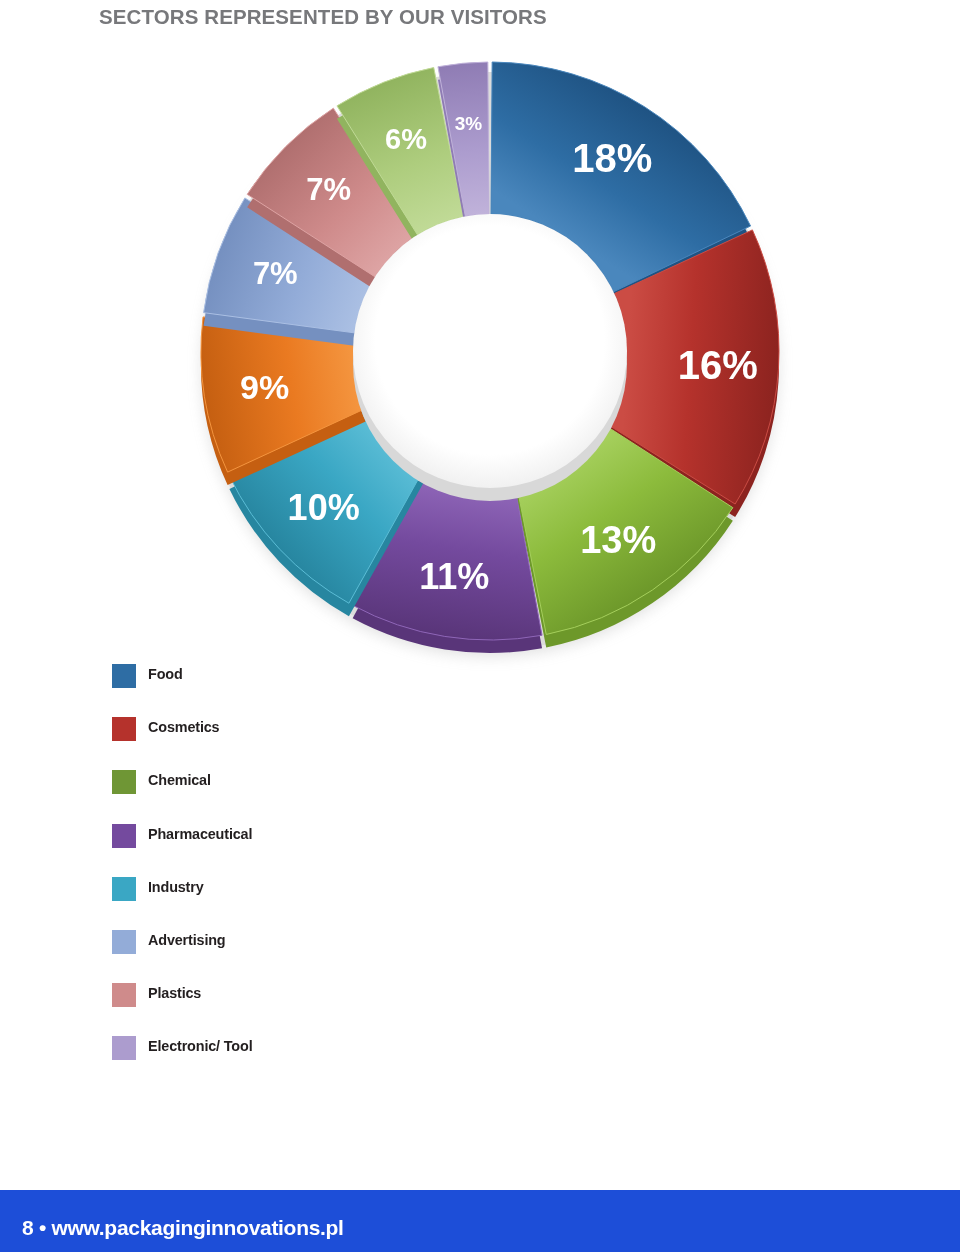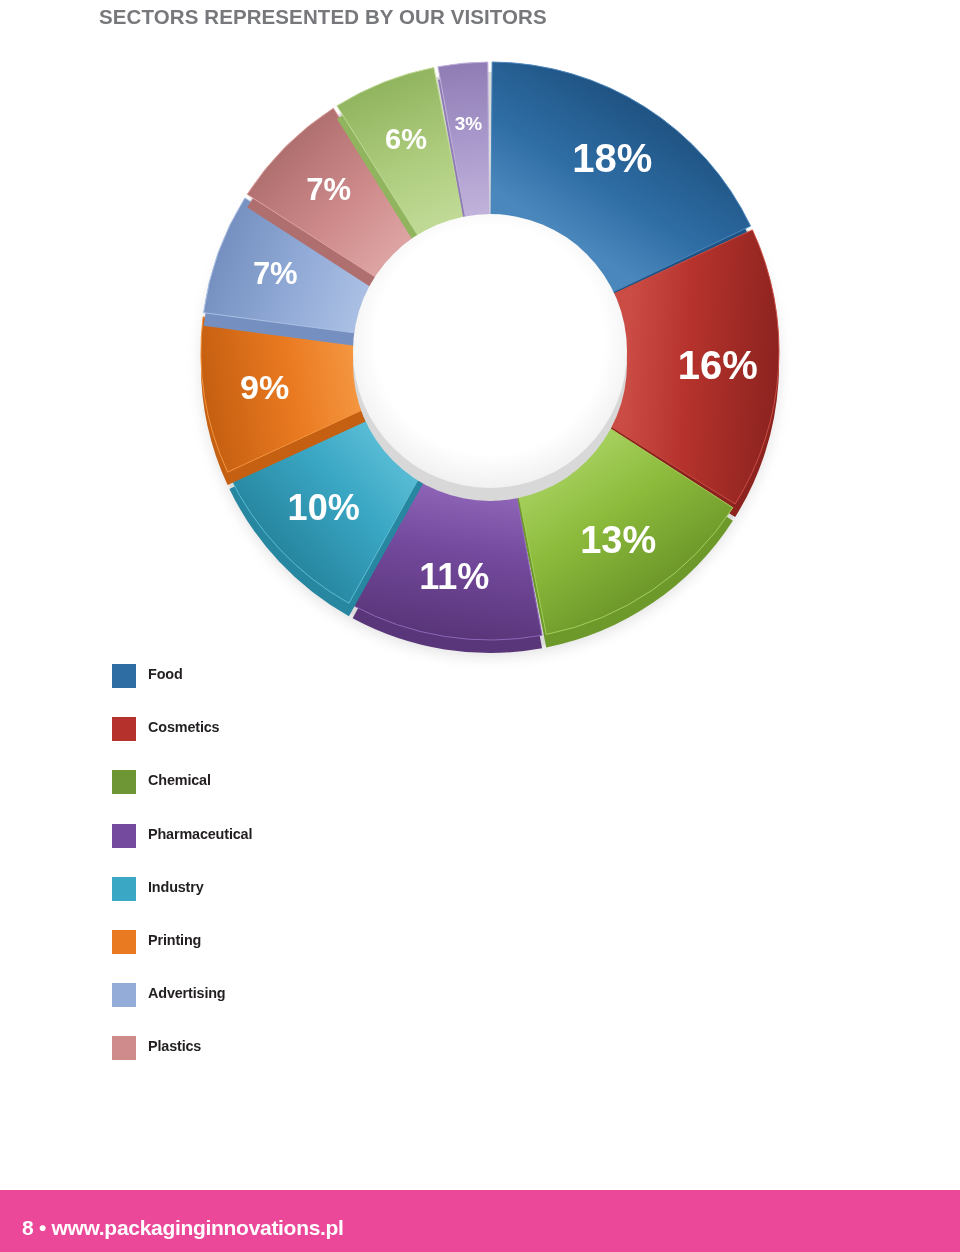--- a/index.html
+++ b/index.html
@@ -240,28 +240,28 @@
     </div>
     <div class="legend-item">
       <span class="legend-swatch" style="background: rgb(116, 74, 158);"></span>
       <span class="legend-label">Pharmaceutical</span>
     </div>
     <div class="legend-item">
       <span class="legend-swatch" style="background: rgb(58, 167, 196);"></span>
       <span class="legend-label">Industry</span>
     </div>
     <div class="legend-item">
-      <span class="legend-swatch" style="background: rgb(234, 122, 33);"></span>
-      <span class="legend-label">Printing</span>
-    </div>
-    <div class="legend-item">
       <span class="legend-swatch" style="background: rgb(147, 172, 216);"></span>
       <span class="legend-label">Advertising</span>
     </div>
     <div class="legend-item">
       <span class="legend-swatch" style="background: rgb(207, 139, 139);"></span>
       <span class="legend-label">Plastics</span>
     </div>
+    <div class="legend-item">
+      <span class="legend-swatch" style="background: rgb(172, 156, 206);"></span>
+      <span class="legend-label">Electronic/ Tool</span>
+    </div>
   </div>
 
-<div id="page-footer" style="background: #ec4899;">
+<div id="page-footer" style="background: #1d4ed8;">
   <div id="footer-text" style="color: rgb(255, 255, 255);">8 • www.packaginginnovations.pl</div>
 </div>
 
 </body></html>

